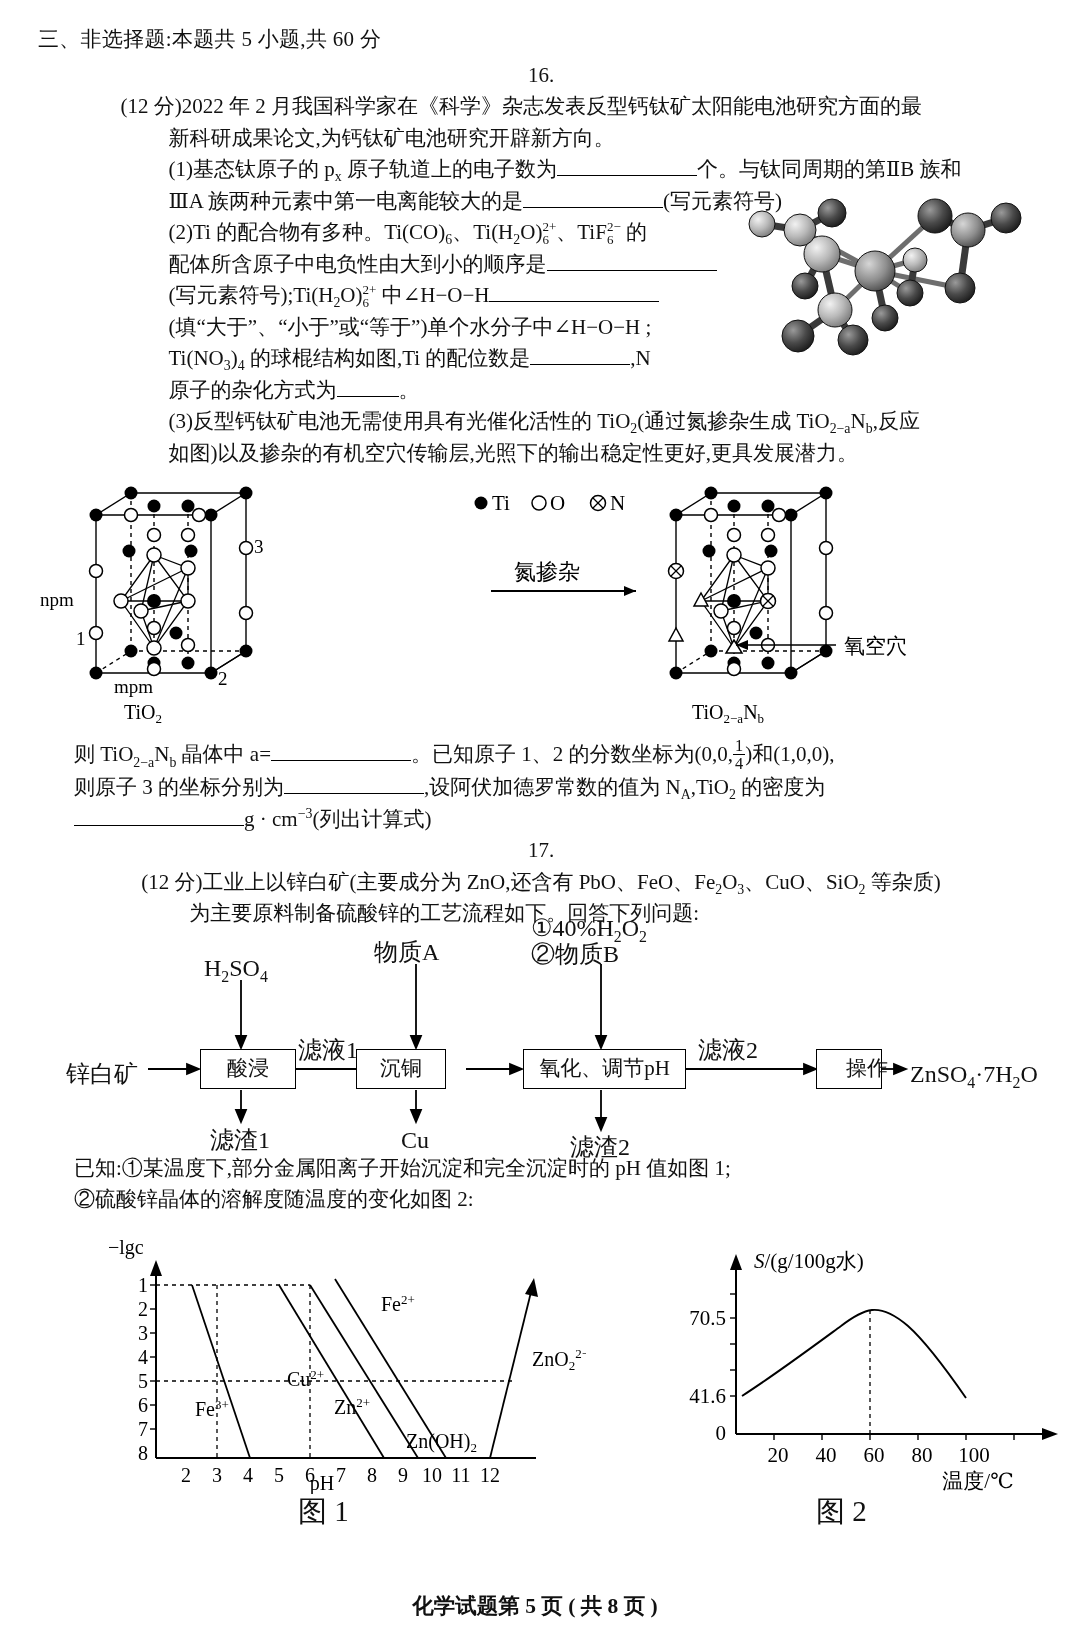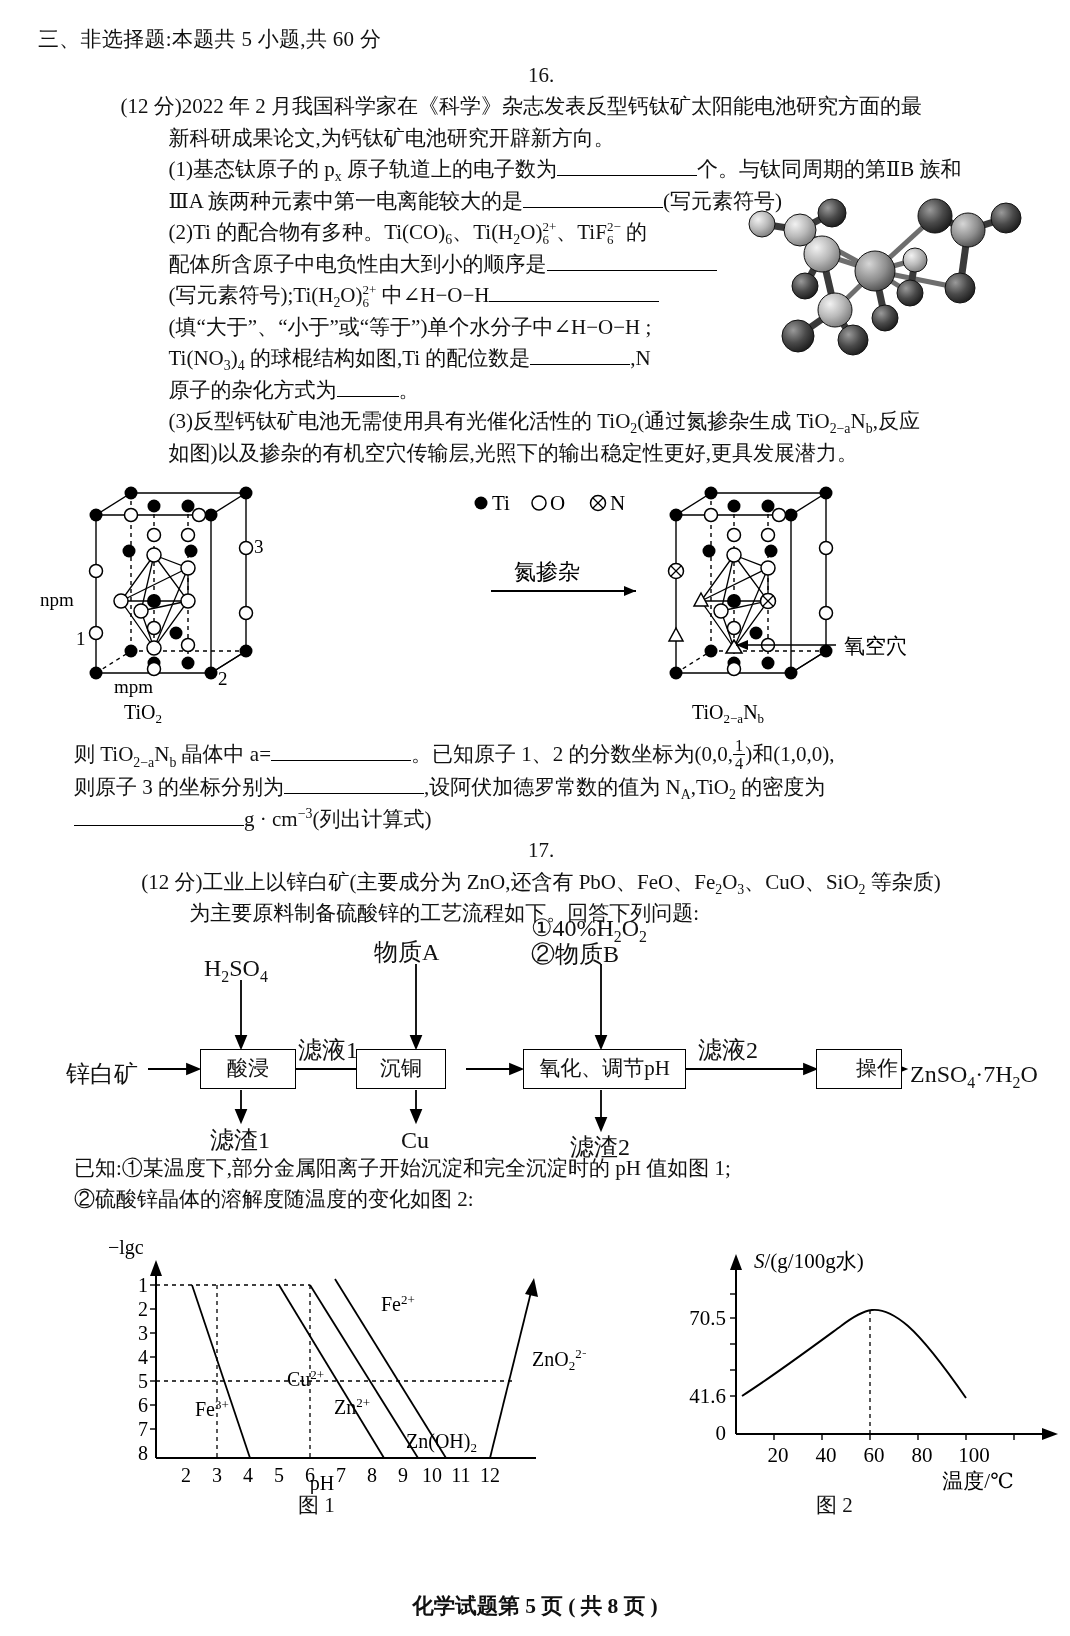--- a/index.html
+++ b/index.html
@@ -43,21 +43,21 @@
   .flow { position:relative; height:215px; margin-top:2px; }
   .fbox {
     position:absolute; border:1.6px solid #000; background:#fff;
     display:flex; align-items:center; justify-content:center;
     font-size:21px; padding:2px 8px; height:40px; white-space:nowrap;
   }
   .flabel { position:absolute; font-size:24px; white-space:nowrap; }
 
   
   .charts { position:relative; height:300px; margin-top:6px; }
-  .capt { position:absolute; font-size:21px; }
+  .capt { position:absolute; font-size:29px; }
 
   .footer { position:absolute; left:0; right:0; bottom:14px; text-align:center; font-size:21.5px; font-weight:bold; }
 
   svg text { font-family:"Liberation Serif","DejaVu Serif",serif; }
 </style>
 </head>
 <body>
 
 <div class="page">
 
@@ -389,21 +389,21 @@
     <div class="flabel" style="left:40px;top:124px;">锌白矿</div>
 
     <div class="flabel" style="left:178px;top:18px;"><span>H</span><sub>2</sub><span>SO</span><sub>4</sub></div>
     <div class="flabel" style="left:348px;top:2px;">物质A</div>
     <div class="flabel" style="left:505px;top:-22px;"><span>①40%H</span><sub>2</sub><span>O</span><sub>2</sub></div>
     <div class="flabel" style="left:505px;top:4px;">②物质B</div>
 
     <div class="fbox" style="left:174px;top:117px;width:96px;">酸浸</div>
     <div class="fbox" style="left:330px;top:117px;width:90px;">沉铜</div>
     <div class="fbox" style="left:497px;top:117px;width:163px;">氧化、调节pH</div>
-    <div class="fbox" style="left:790px;top:117px;width:86px;padding-left:44px;">操作</div>
+    <div class="fbox" style="left:790px;top:117px;width:66px;padding-left:44px;">操作</div>
 
     <div class="flabel" style="left:272px;top:100px;">滤液1</div>
     <div class="flabel" style="left:672px;top:100px;">滤液2</div>
 
     <div class="flabel" style="left:184px;top:190px;">滤渣1</div>
     <div class="flabel" style="left:375px;top:190px;">Cu</div>
     <div class="flabel" style="left:544px;top:197px;text-align:right;">滤渣2</div>
 
     <div class="flabel" style="left:884px;top:124px;"><span>ZnSO</span><sub>4</sub><span>·7H</span><sub>2</sub><span>O</span></div>
   </div>

